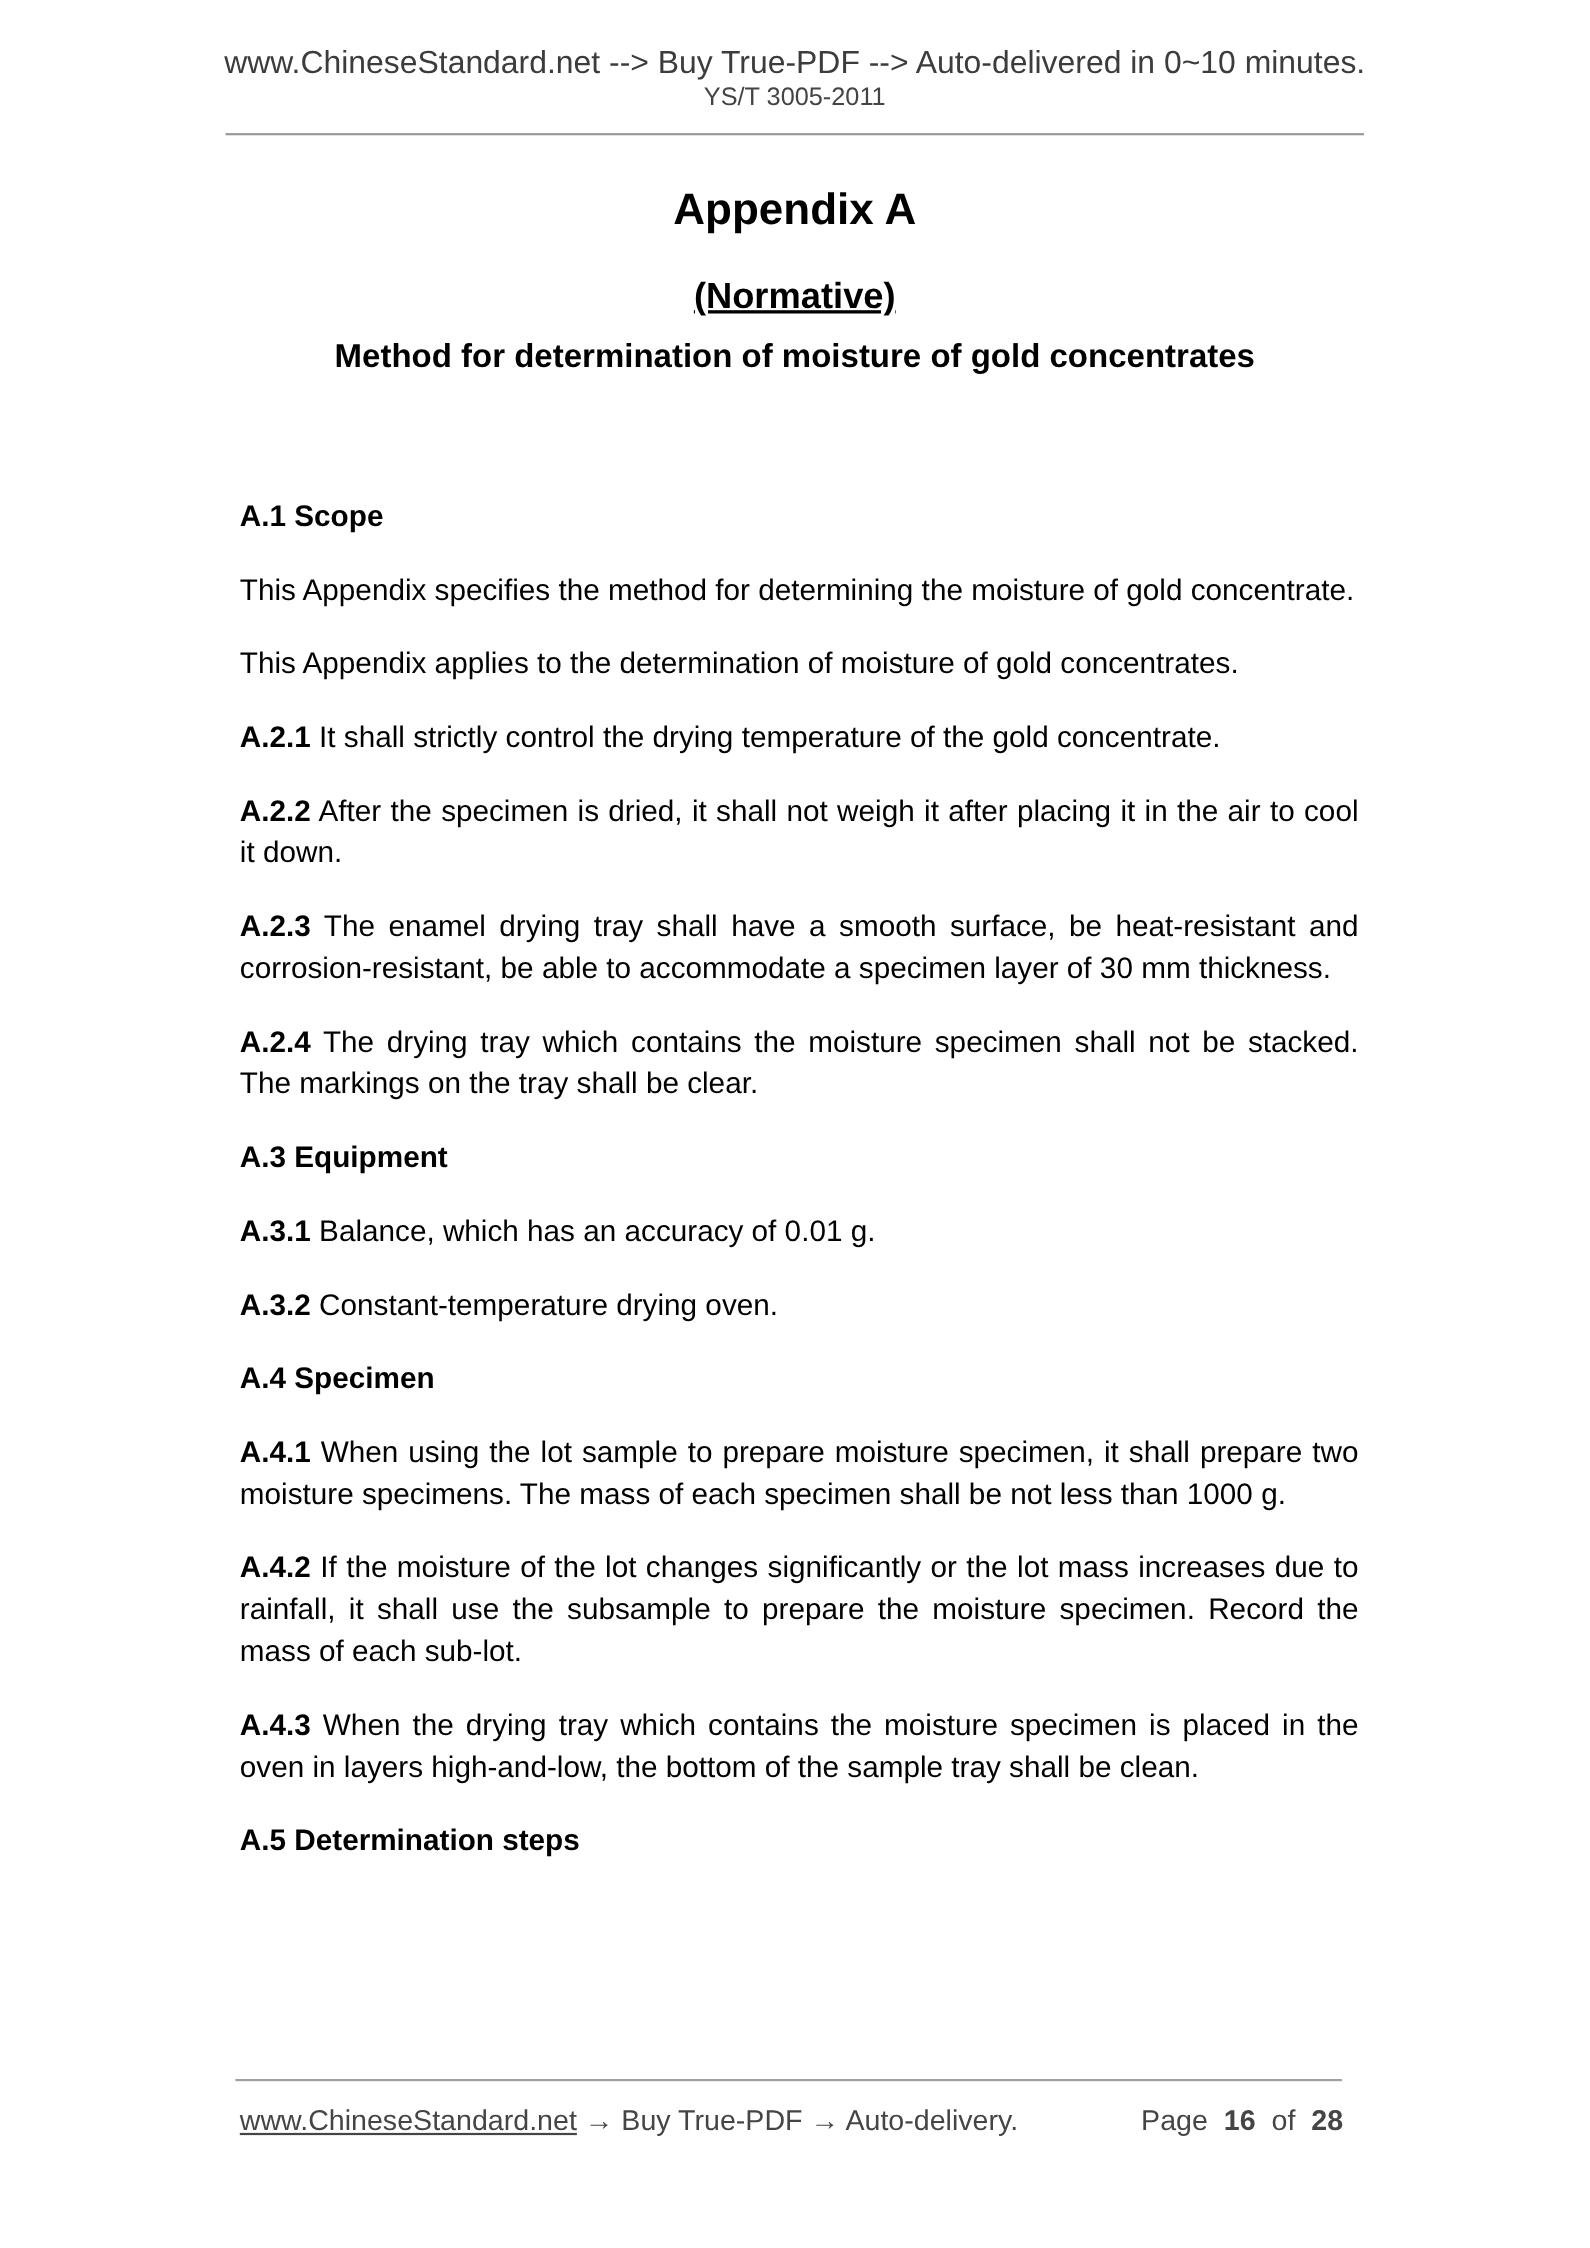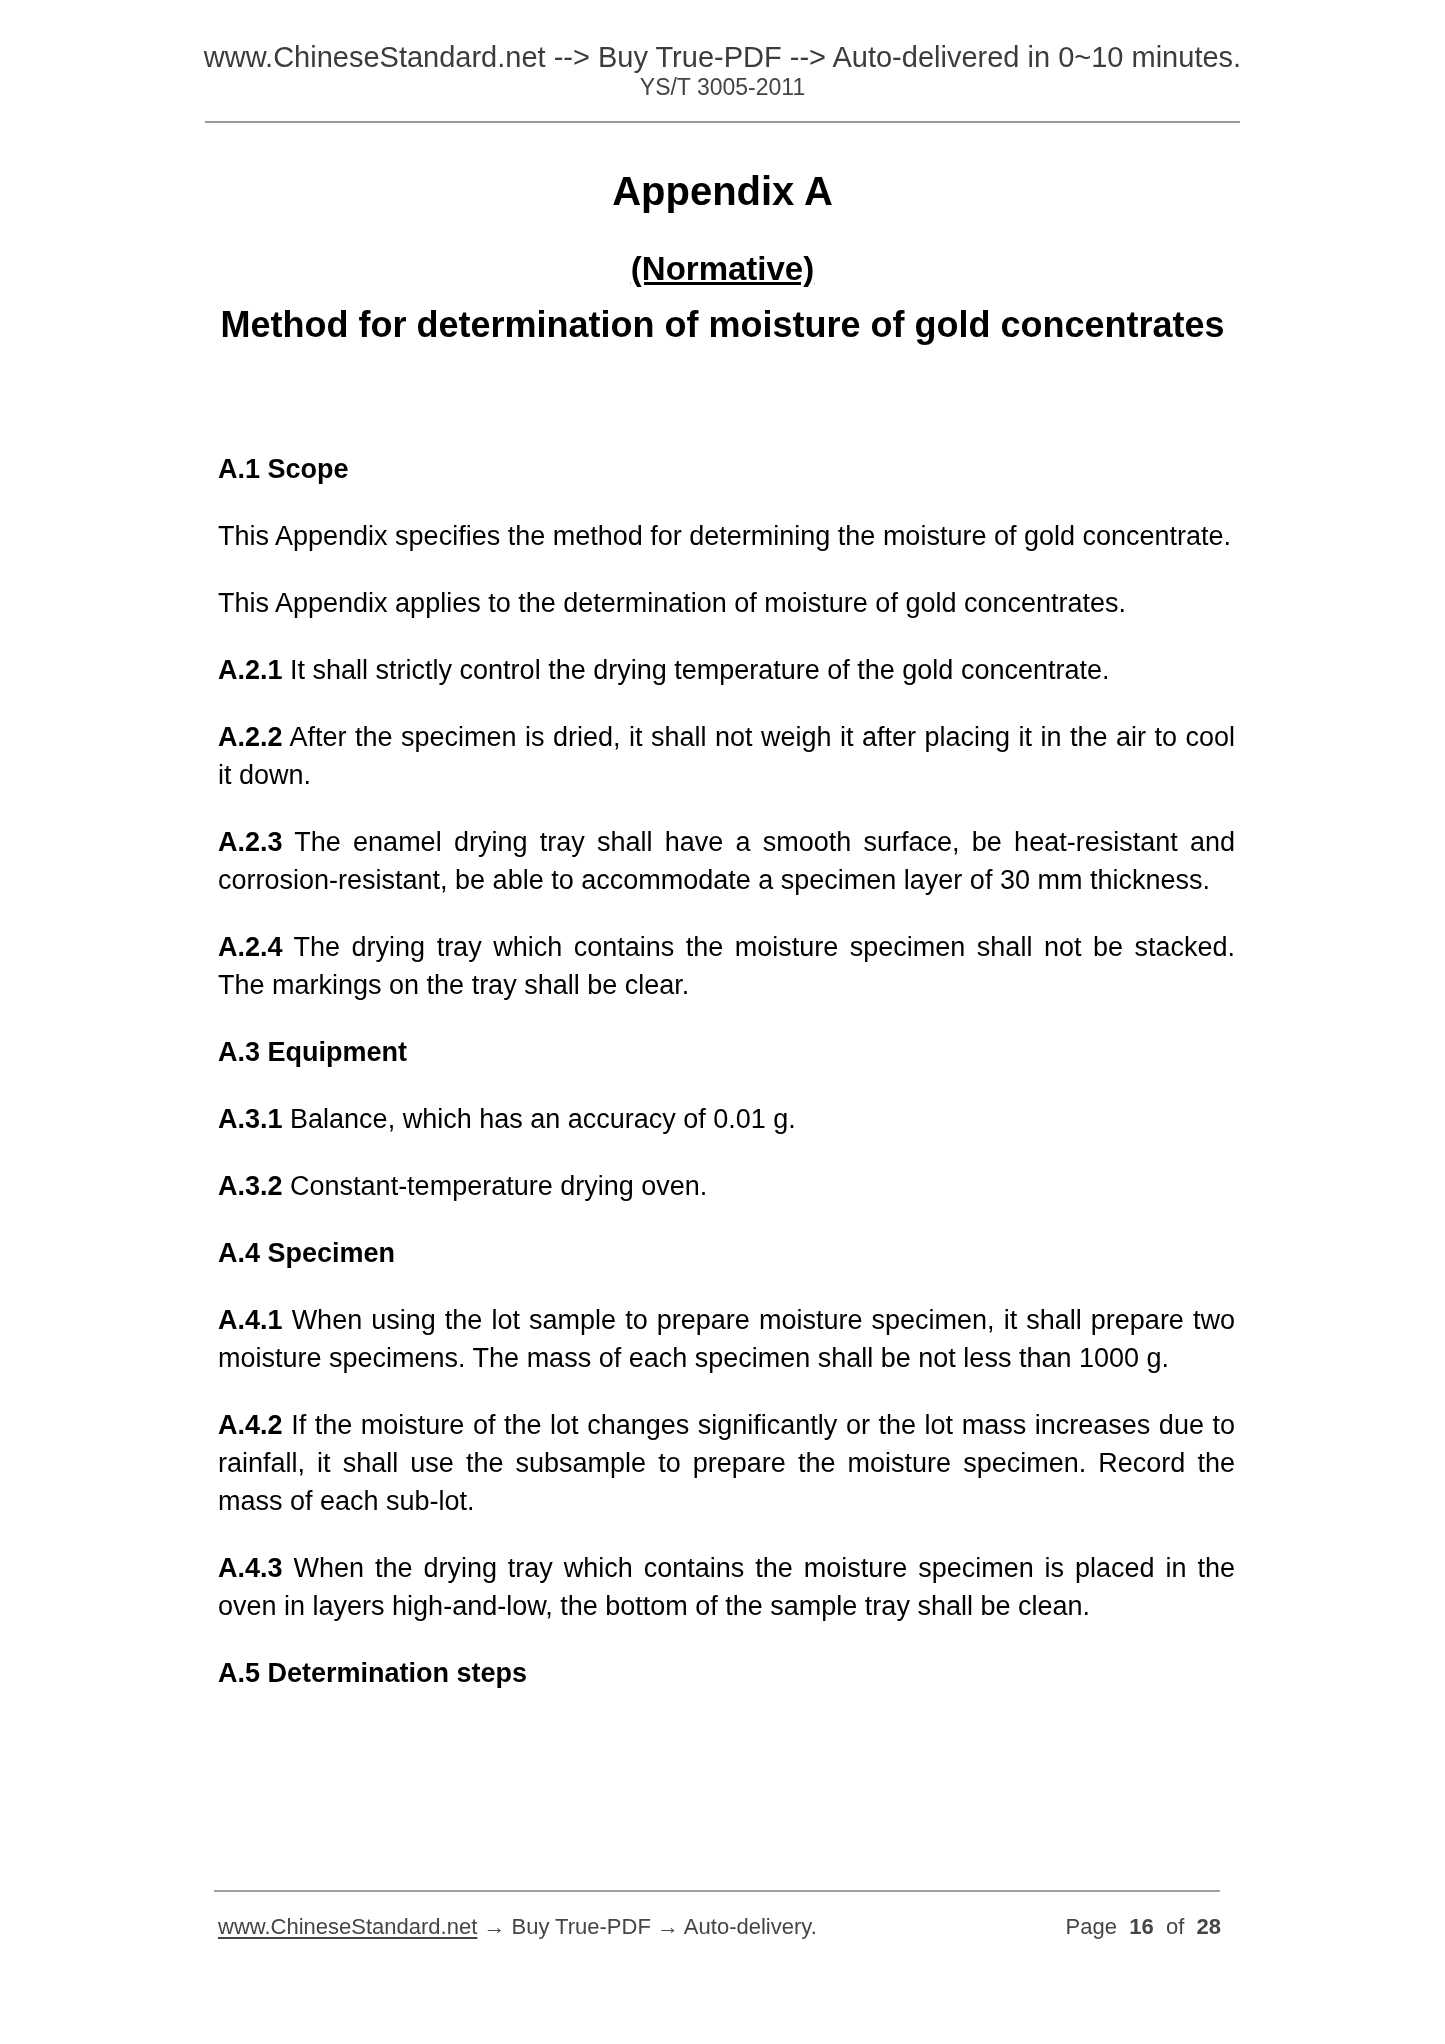--- a/index.html
+++ b/index.html
@@ -64,21 +64,21 @@
       line-height: 40px;
       font-weight: bold;
       text-decoration: underline;
     }
     .appendix-subtitle {
       position: absolute;
       left: 0;
       width: 1445px;
       top: 308px;
       text-align: center;
-      font-size: 36px;
+      font-size: 30px;
       line-height: 34px;
       font-weight: bold;
     }
     .content {
       position: absolute;
       left: 218px;
       top: 450px;
       width: 1017px;
       font-size: 27px;
       line-height: 38px;
@@ -99,21 +99,21 @@
       top: 1890px;
       width: 1006px;
       height: 0;
       border-top: 2px solid #a0a0a0;
     }
     .footer {
       position: absolute;
       left: 218px;
       top: 1912px;
       width: 1000px;
-      font-size: 22px;
+      font-size: 26px;
       line-height: 30px;
       color: #454545;
       white-space: nowrap;
     }
     .footer-link {
       color: #454545;
       text-decoration: underline;
       text-decoration-thickness: 2px;
       text-underline-offset: 3px;
     }

